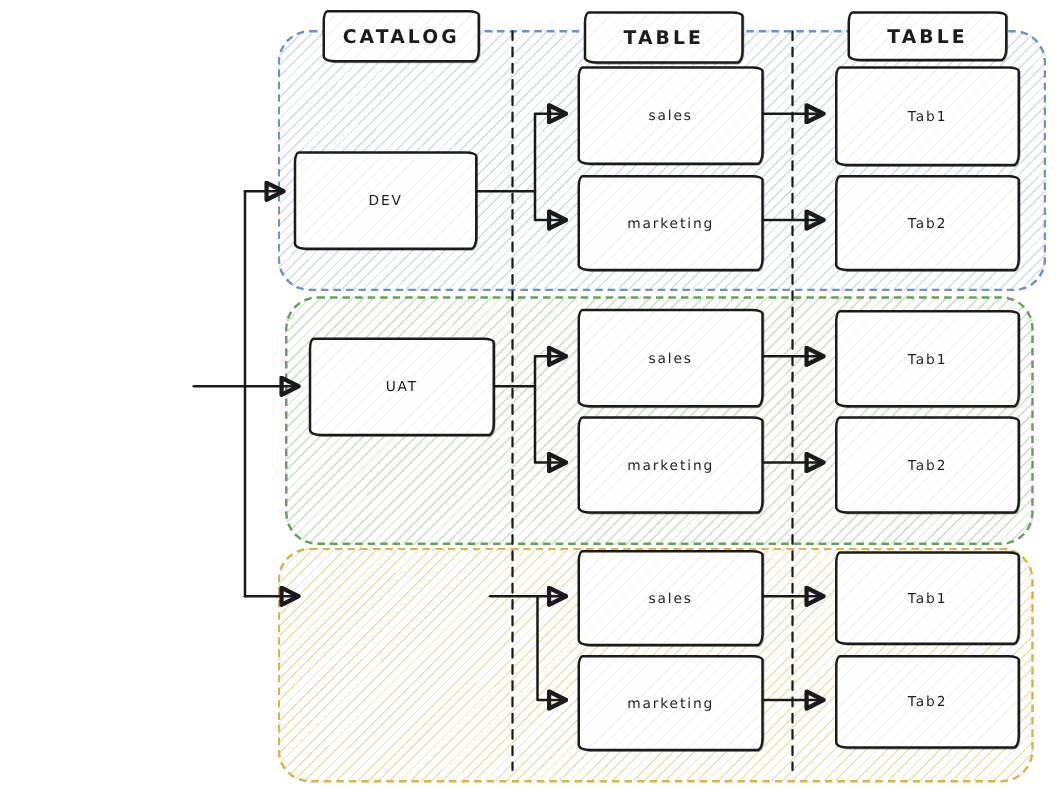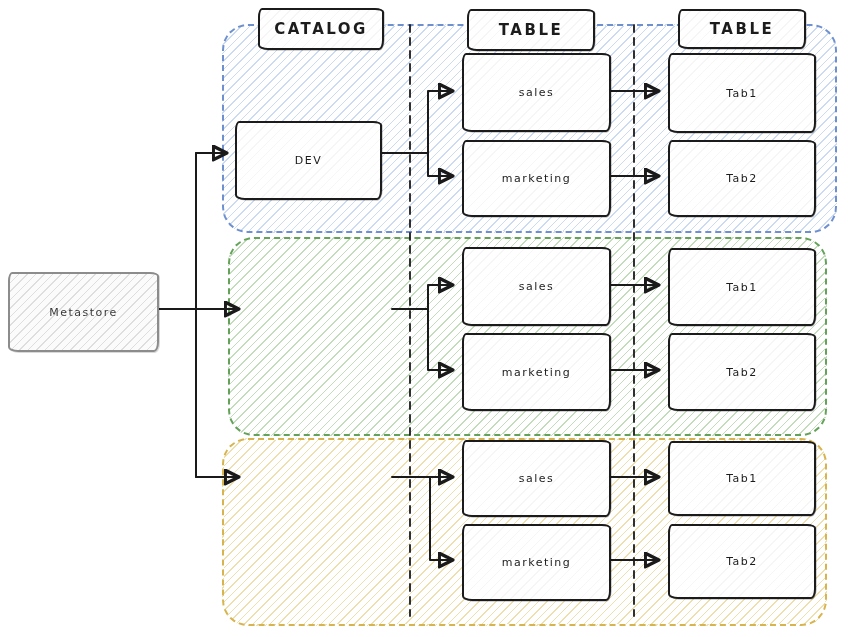--- a/index.html
+++ b/index.html
@@ -99,28 +99,28 @@
     <path d="M607 285 H658" marker-end="url(#ah)"></path>
     <path d="M607 370 H658" marker-end="url(#ah)"></path>
     <path d="M607 477 H658" marker-end="url(#ah)"></path>
     <path d="M607 560 H658" marker-end="url(#ah)"></path>
   </svg>
 
   <div class="hdr hdr-catalog">CATALOG</div>
   <div class="hdr hdr-schema">TABLE</div>
   <div class="hdr hdr-table">TABLE</div>
 
-  <div class="node n-metastore">Metastore</div>
 
   <div class="node n-dev">DEV</div>
   <div class="node n-sales-dev">sales</div>
   <div class="node n-mkt-dev">marketing</div>
   <div class="node n-tab1-dev">Tab1</div>
   <div class="node n-tab2-dev">Tab2</div>
 
+  <div class="node n-uat">UAT</div>
   <div class="node n-sales-uat">sales</div>
   <div class="node n-mkt-uat">marketing</div>
   <div class="node n-tab1-uat">Tab1</div>
   <div class="node n-tab2-uat">Tab2</div>
 
   <div class="node n-sales-prod">sales</div>
   <div class="node n-mkt-prod">marketing</div>
   <div class="node n-tab1-prod">Tab1</div>
   <div class="node n-tab2-prod">Tab2</div>
 

